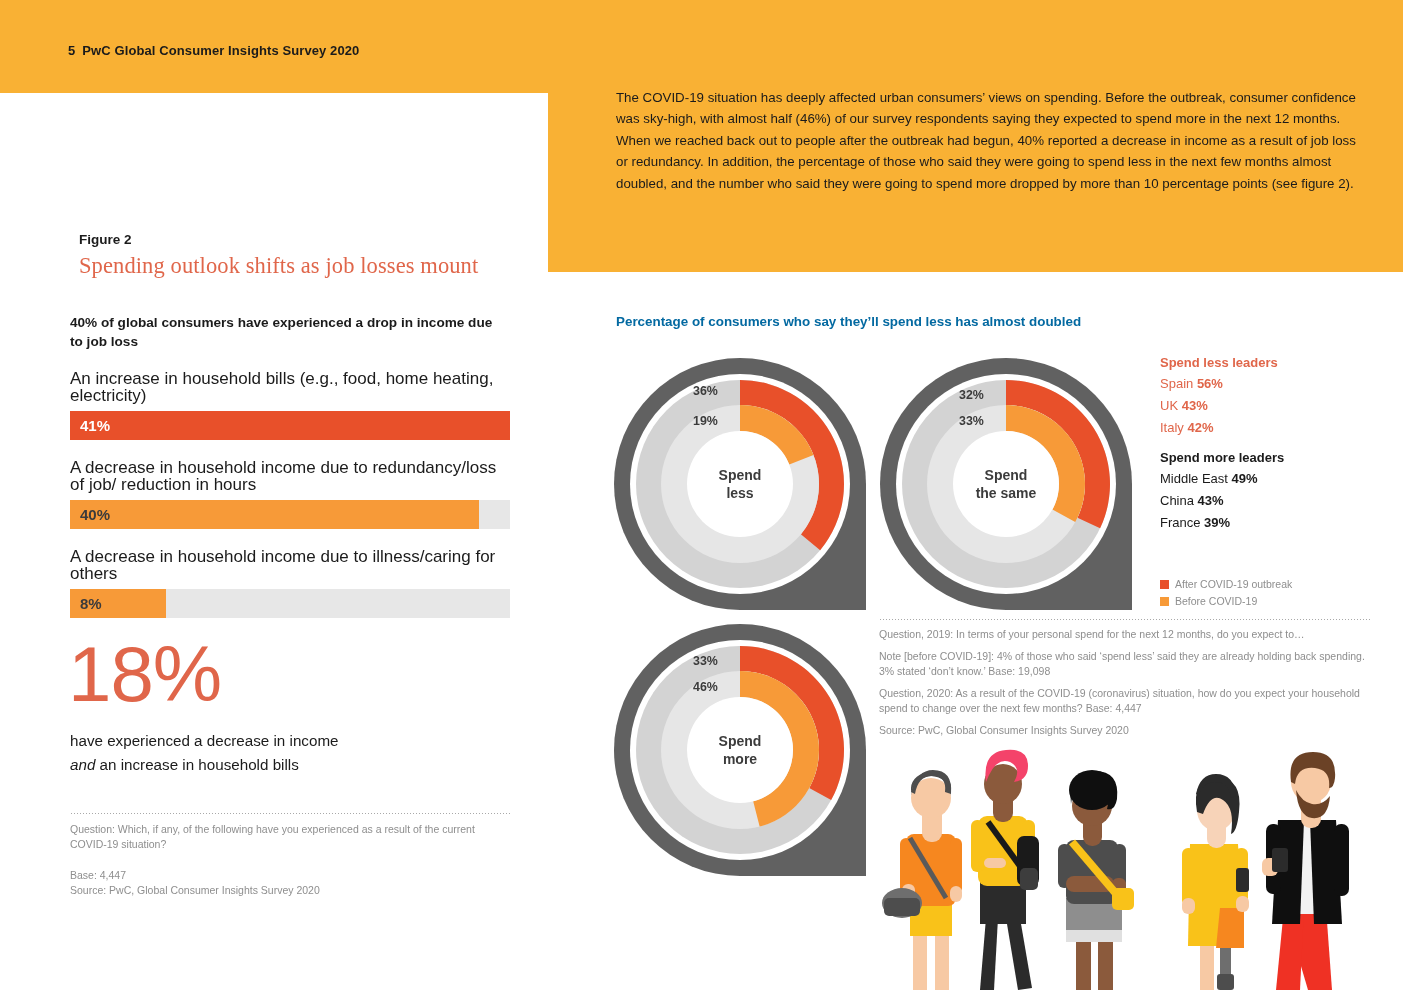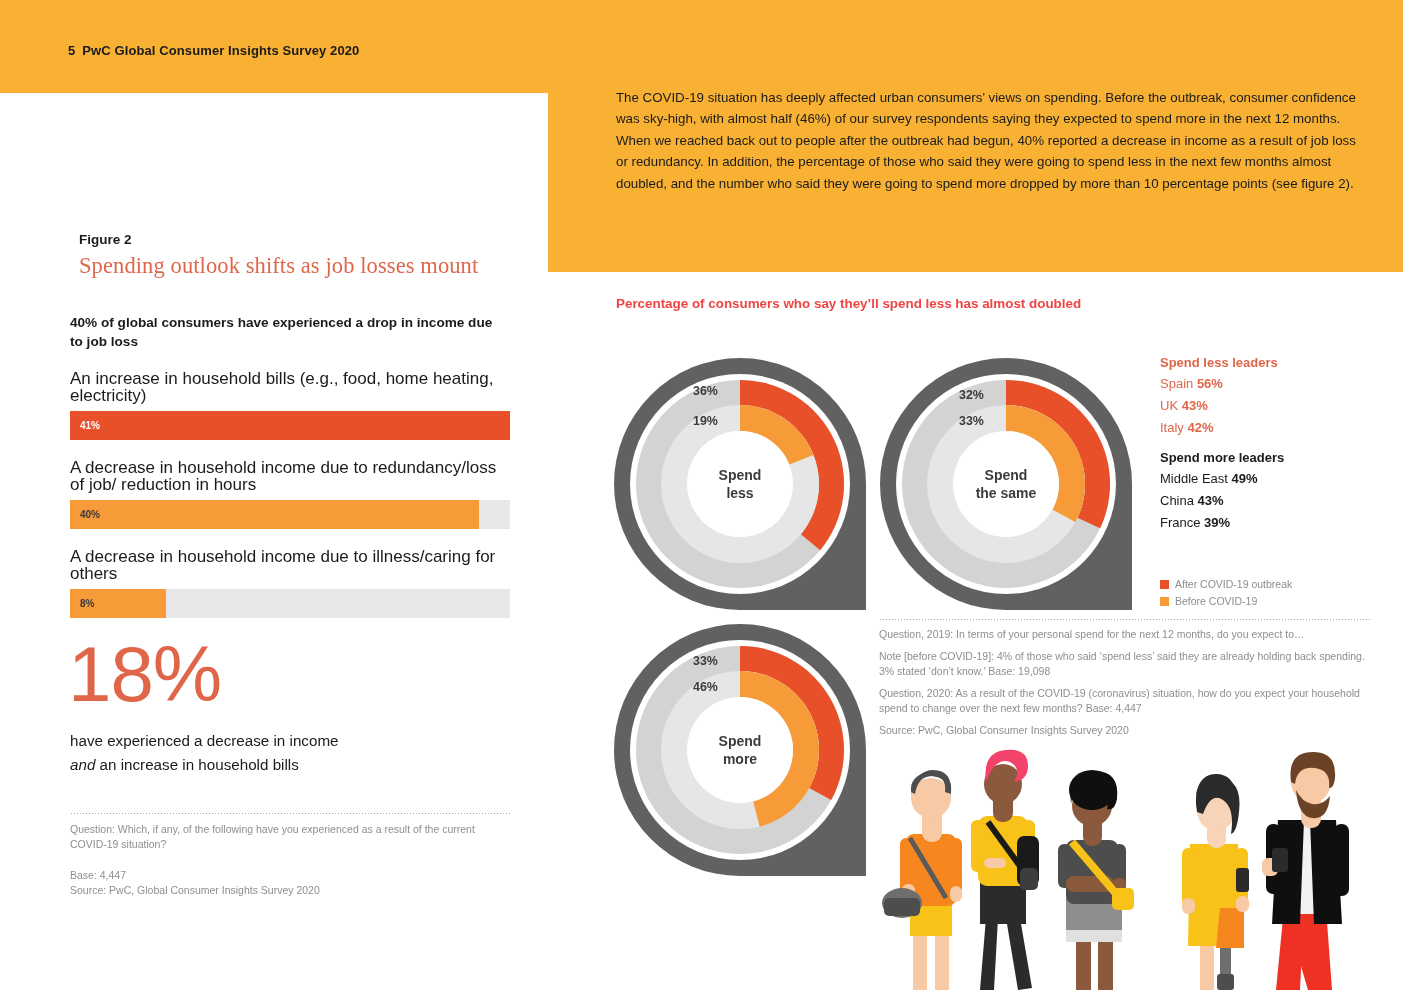--- a/index.html
+++ b/index.html
@@ -44,21 +44,21 @@
   }
   #bars { position:absolute; left:70px; top:370px; width:440px; }
   .bar-label { font-size:17px; line-height:17px; color:#1b1b1b; margin-bottom:7px; }
   .bar-track {
     position:relative; height:29px; background:#e7e7e7; width:440px;
     margin-bottom:19px;
   }
   .bar-fill { position:absolute; left:0; top:0; height:29px; }
   .bar-value {
     position:absolute; left:10px; top:0; height:29px; line-height:29px;
-    font-size:10px; font-weight:bold; color:#ffffff;
+    font-size:15px; font-weight:bold; color:#ffffff;
   }
   .bar-value.dark { color:#3b3b3b; }
 
   
   #big-stat {
     position:absolute; left:68px; top:635px;
     font-size:78px; color:#e0664a; line-height:1; letter-spacing:-1px;
     font-weight:normal;
   }
   #big-stat-sub {
@@ -72,22 +72,22 @@
   .dotrule {
     height:2px; width:440px; margin-bottom:8px;
     background-image:radial-gradient(#a9a9a9 45%, transparent 46%);
     background-size:3px 3px; background-repeat:repeat-x;
   }
   .foot-txt { font-size:10.5px; line-height:15px; color:#8e8e8e; }
   .foot-gap { height:16px; }
 
   
   #donut-heading {
-    position:absolute; left:616px; top:296px;
-    font-size:13.4px; font-weight:bold; color:#ef4444;
+    position:absolute; left:616px; top:314px;
+    font-size:13.4px; font-weight:bold; color:#0369a1;
   }
   .donut-wrap { position:absolute; width:252px; height:252px; }
   .donut-wrap svg { display:block; }
   .donut-center {
     position:absolute; left:0; right:0; top:50%;
     transform:translateY(-50%);
     text-align:center; font-size:14px; font-weight:bold;
     color:#3b3b3b; line-height:18px; pointer-events:none;
   }
   .pct-outer, .pct-inner {

